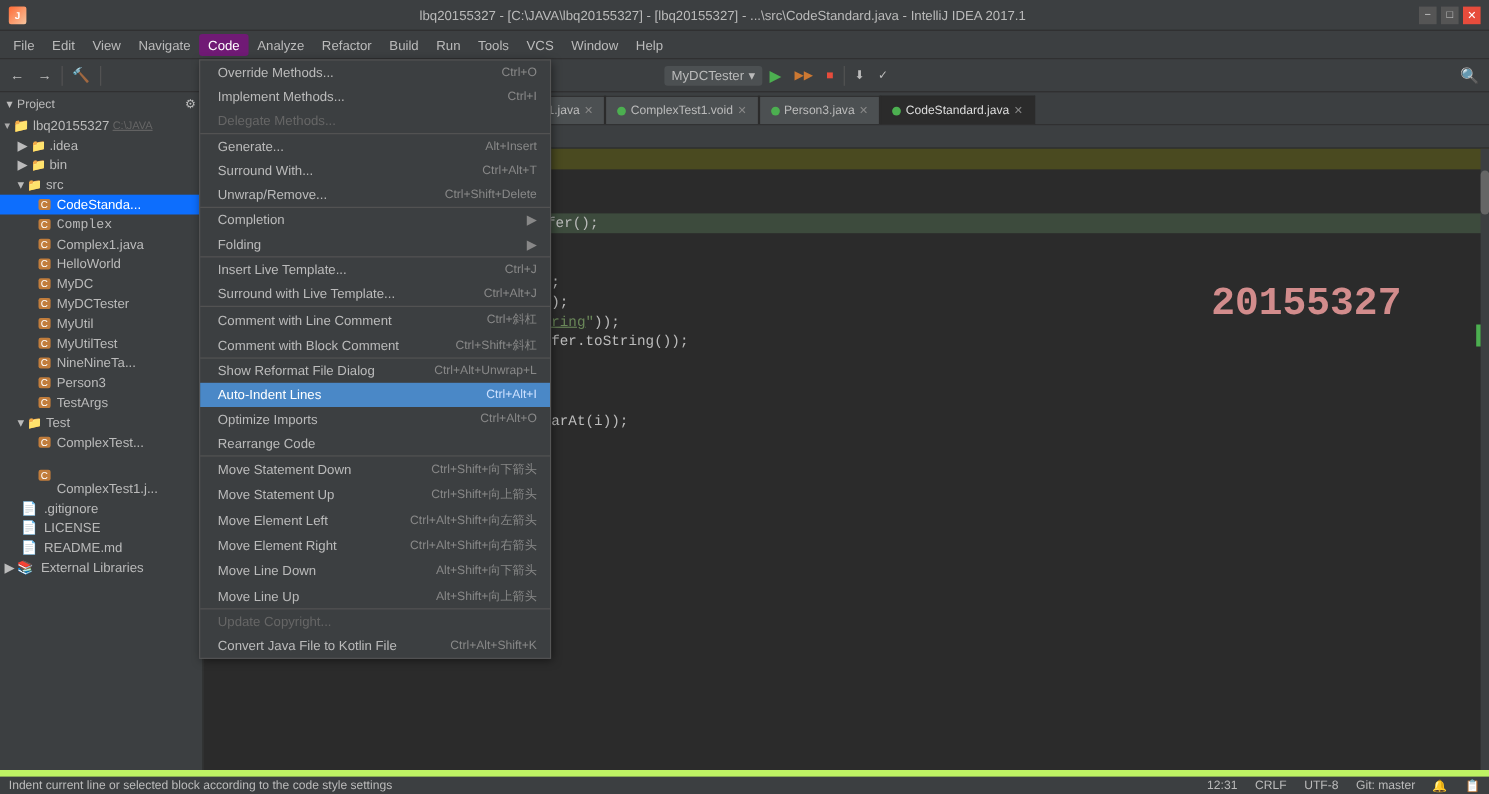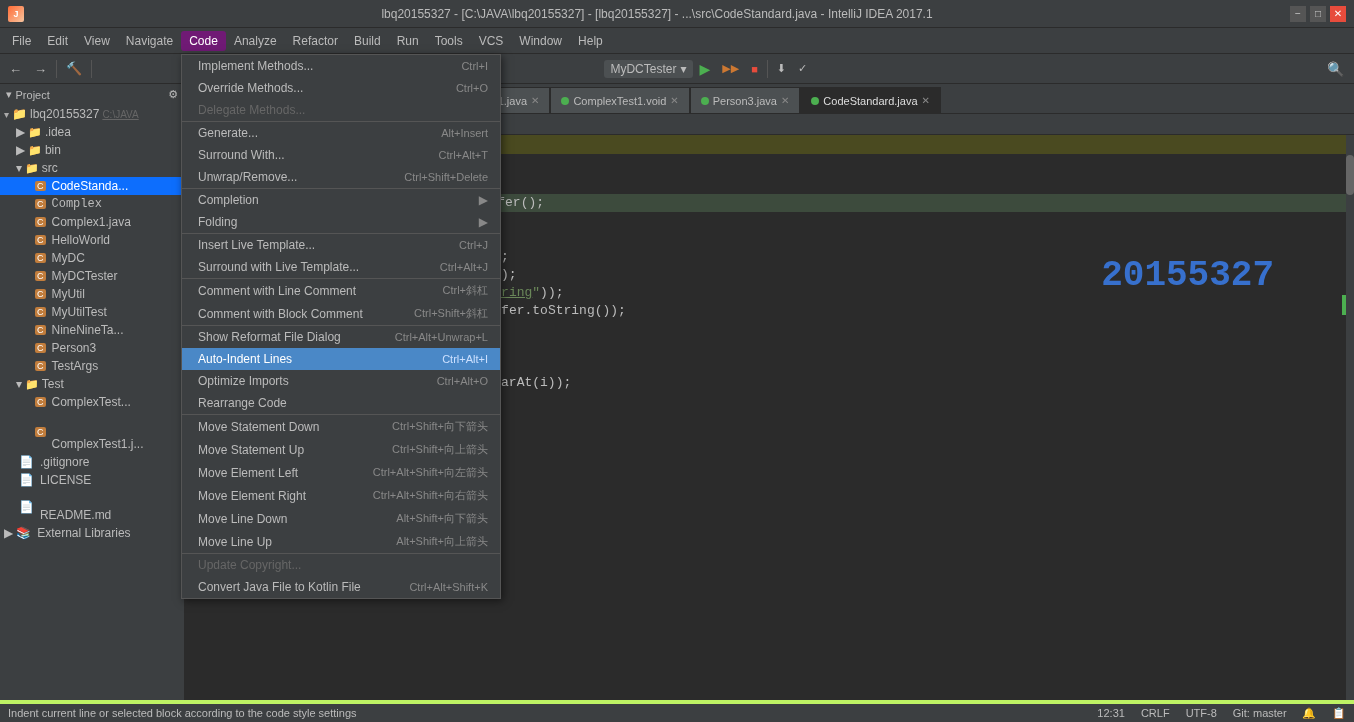--- a/index.html
+++ b/index.html
@@ -124,21 +124,21 @@
     .code-line {
       display: flex;
       min-height: 18px;
       font-size: 13px;
       line-height: 18px;
     }
     .line-code { flex: 1; padding-left: 4px; white-space: pre; }
     .kw { color: #cc7832; }
     .str { color: #6a8759; }
     .highlighted-bg { background: #3d4b3d; }
-    .watermark { position: absolute; right: 80px; top: 120px; font-size: 36px; color: #3b82f6; font-weight: bold; opacity: 0.8; }
+    .watermark { position: absolute; right: 80px; top: 120px; font-size: 36px; color: #fca5a5; font-weight: bold; opacity: 0.8; }
     .yellow-comment-bg { background: #4a4a20; border-left: 3px solid #8a8a00; margin: 0; padding: 2px 8px; color: #aaaaaa; font-family: 'Courier New', monospace; font-size: 13px; }
 
     
     #code-menu {
       position: absolute;
       left: 181px;
       top: 54px;
       background: #3c3f41;
       border: 1px solid #555;
       width: 320px;
@@ -187,21 +187,21 @@
     .run-btn { color: #4caf50; font-size: 14px; }
 
     
     #status-bar {
       position: absolute;
       bottom: 0;
       left: 0;
       right: 0;
       height: 22px;
       background: #3c3f41;
-      border-top: 4px solid #bef264;
+      border-top: 6px solid #bef264;
       display: flex;
       align-items: center;
       padding: 0 8px;
       font-size: 11px;
       color: #bbbbbb;
       justify-content: space-between;
     }
     .status-right { display: flex; gap: 16px; }
 
     
@@ -416,21 +416,21 @@
 
       <div class="tree-item">
         <span style="margin-left:12px;"></span>
         <span>📄</span>
         <span style="margin-left:3px;">LICENSE</span>
       </div>
 
       <div class="tree-item">
         <span style="margin-left:12px;"></span>
         <span>📄</span>
-        <span style="margin-left:3px;margin-top:17px;">README.md</span>
+        <span style="margin-left:3px;">README.md</span>
       </div>
 
       <div class="tree-item">
         <span>▶</span>
         <span>📚</span>
         <span style="margin-left:3px;">External Libraries</span>
       </div>
     </div>
   </div>
 
@@ -528,26 +528,26 @@
 
       <div class="right-gutter-accent"></div>
     </div>
   </div>
 </div>
 
 <div id="code-menu">
 
   <div class="menu-section">
     <div class="dropdown-item">
+      <span class="item-label">Override Methods...</span>
+      <span class="shortcut">Ctrl+O</span>
+    </div>
+    <div class="dropdown-item">
       <span class="item-label">Implement Methods...</span>
       <span class="shortcut">Ctrl+I</span>
-    </div>
-    <div class="dropdown-item">
-      <span class="item-label">Override Methods...</span>
-      <span class="shortcut">Ctrl+O</span>
     </div>
     <div class="dropdown-item disabled">
       <span class="item-label">Delegate Methods...</span>
     </div>
   </div>
 
   <div class="menu-section">
     <div class="dropdown-item">
       <span class="item-label">Generate...</span>
       <span class="shortcut">Alt+Insert</span>

